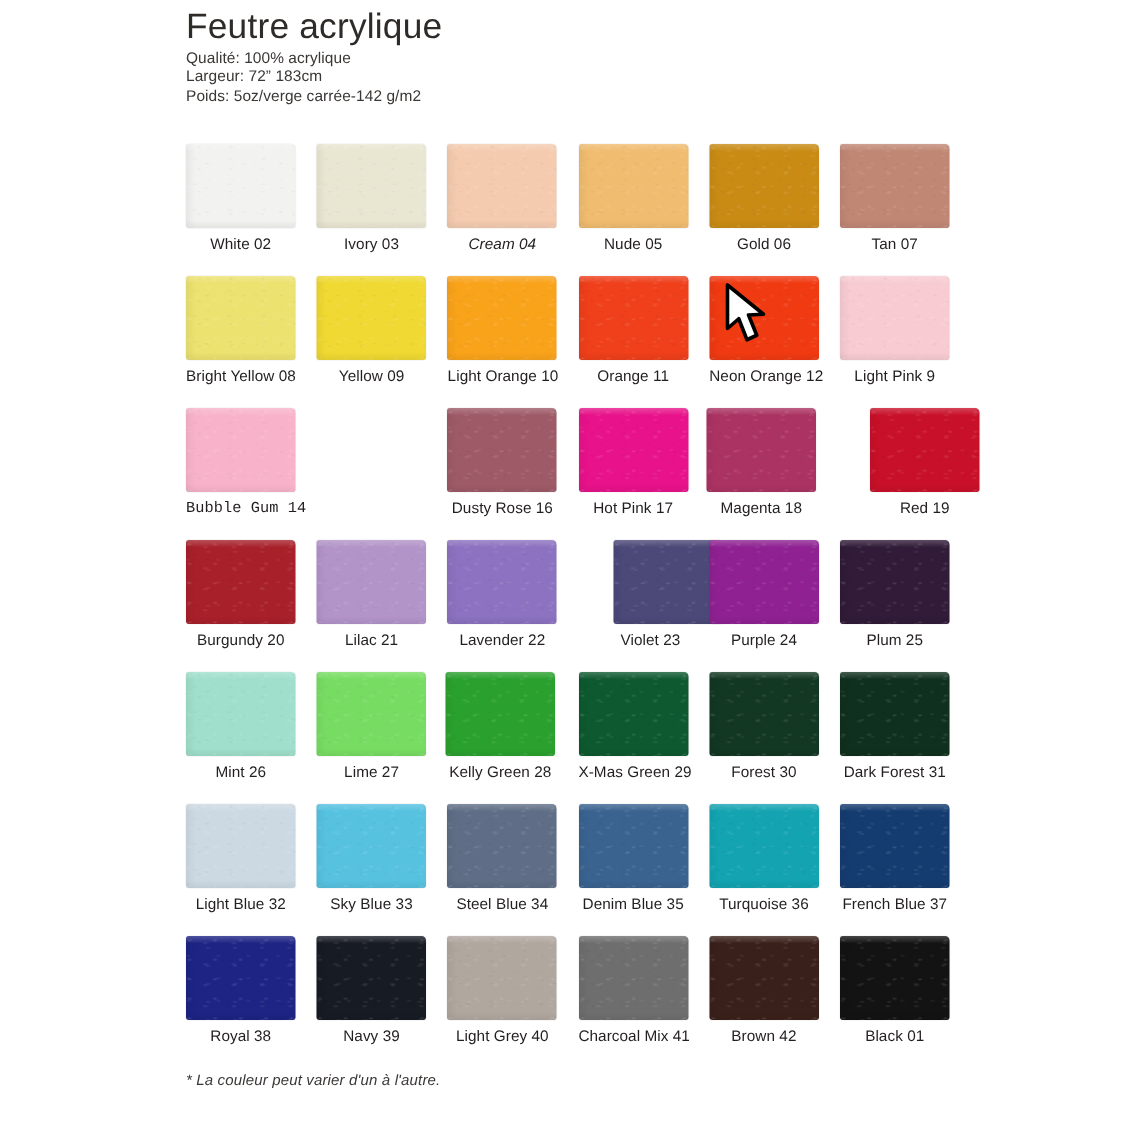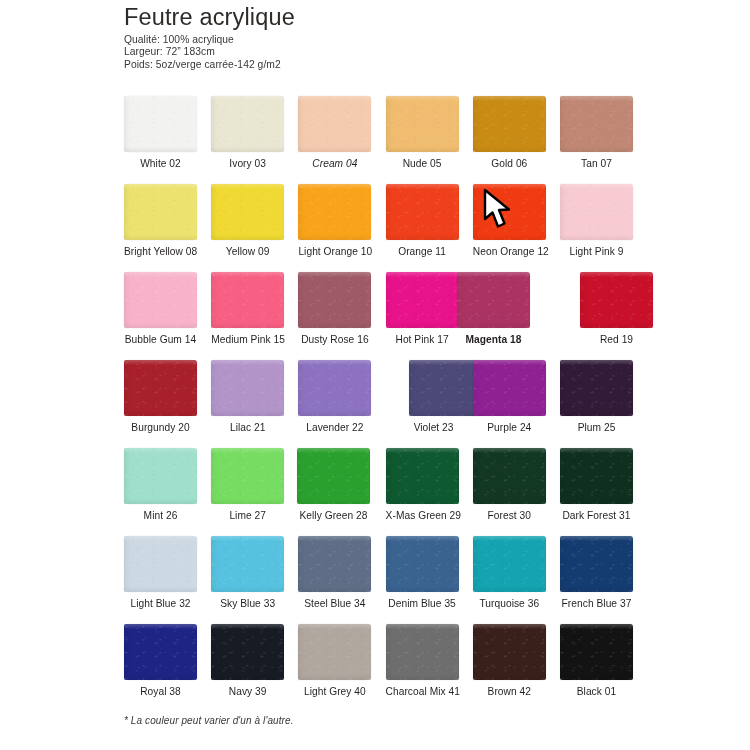--- a/index.html
+++ b/index.html
@@ -230,45 +230,39 @@
           <div class="label">Neon Orange 12</div>
         </div>
         <div class="cell" style="left: 436px;">
           <div class="swatch-wrap">
             <div class="swatch" title="Light Pink 13" style="background-color: rgb(248, 203, 211);"></div>
           </div>
           <div class="label">Light Pink 9</div>
         </div>
       </div>
       <div class="row">
-        <div class="cell" style="left: 0px;">
+        <div class="cell" style="left: 0px; font-family: Liberation Mono, monospace;">
           <div class="swatch-wrap">
             <div class="swatch" title="Bubble Gum 14" style="background-color: rgb(248, 179, 203);"></div>
           </div>
           <div class="label">Bubble Gum 14</div>
         </div>
-        <div class="cell" style="left: 87.2px;">
-          <div class="swatch-wrap">
-            <div class="swatch" title="Medium Pink 15" style="background-color: rgb(247, 95, 131);"></div>
-          </div>
-          <div class="label">Medium Pink 15</div>
-        </div>
         <div class="cell" style="left: 174.4px;">
           <div class="swatch-wrap">
             <div class="swatch" title="Dusty Rose 16" style="background-color: rgb(158, 90, 103);"></div>
           </div>
           <div class="label">Dusty Rose 16</div>
         </div>
         <div class="cell" style="left: 261.6px;">
           <div class="swatch-wrap">
             <div class="swatch" title="Hot Pink 17" style="background-color: rgb(232, 18, 138);"></div>
           </div>
           <div class="label">Hot Pink 17</div>
         </div>
-        <div class="cell" style="left: 333px; font-weight: bold;">
+        <div class="cell" style="left: 347px;">
           <div class="swatch-wrap">
             <div class="swatch" title="Magenta 18" style="background-color: rgb(171, 51, 99);"></div>
           </div>
           <div class="label">Magenta 18</div>
         </div>
         <div class="cell" style="left: 456px;">
           <div class="swatch-wrap">
             <div class="swatch" title="Red 19" style="background-color: rgb(201, 16, 42);"></div>
           </div>
           <div class="label">Red 19</div>

